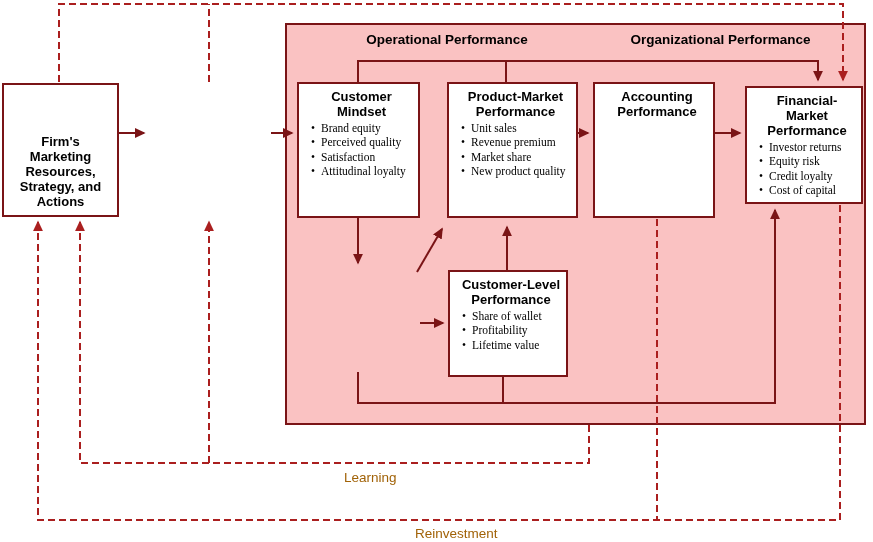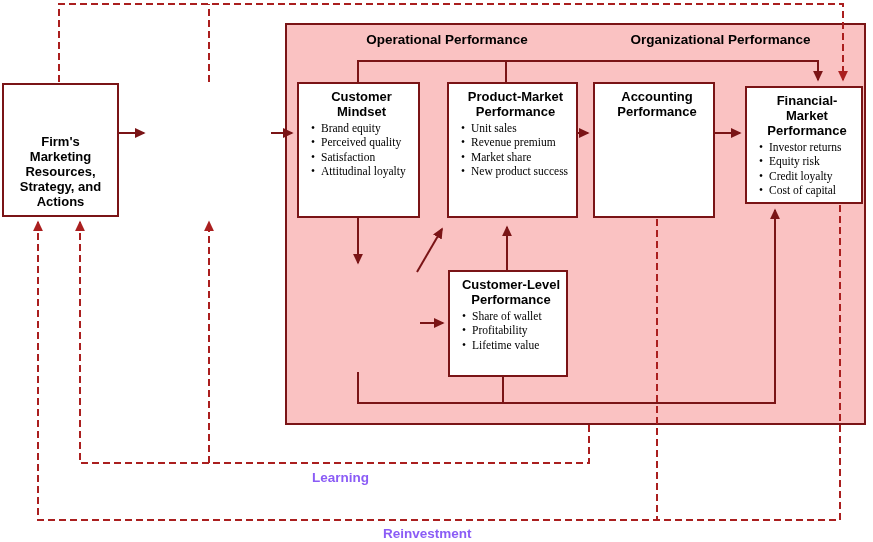--- a/index.html
+++ b/index.html
@@ -25,21 +25,21 @@
   .box-title{
     font-size:13px;font-weight:bold;text-align:center;line-height:1.16;margin:1px 0 2px 0;
   }
   ul.bullets{margin:1px 0 0 0;padding:0;}
   ul.bullets li{
     list-style:none;position:relative;padding-left:11px;
     font-size:11.5px;line-height:1.24;font-family:Liberation Serif, serif;
   }
   ul.bullets li::before{content:"\2022";position:absolute;left:1px;}
   .loop-label{
-    position:absolute;font-size:13.5px;font-weight:bold;color:#8b5cf6;white-space:nowrap;
+    position:absolute;font-size:13.5px;font-weight:normal;color:#a16207;white-space:nowrap;margin-left:32px;
   }
 </style>
 </head>
 <body>
 
 <div id="canvas">
 
   <div id="pink-region"></div>
   <div class="region-header" style="left:352px;width:190px;text-align:center;">Operational Performance</div>
   <div class="region-header" style="left:618px;width:205px;text-align:center;">Organizational Performance</div>
@@ -94,21 +94,21 @@
       <li>Attitudinal loyalty</li>
     </ul>
   </div>
 
   <div class="box" style="left:447px;top:82px;width:131px;height:136px;">
     <div class="box-title">Product-Market Performance</div>
     <ul class="bullets">
       <li>Unit sales</li>
       <li>Revenue premium</li>
       <li>Market share</li>
-      <li>New product success</li>
+      <li>New product quality</li>
     </ul>
   </div>
 
   <div class="box" style="left:593px;top:82px;width:122px;height:136px;">
     <div class="box-title">Accounting Performance</div>
   </div>
 
   <div class="box" style="left:745px;top:86px;width:118px;height:118px;">
     <div class="box-title">Financial-Market Performance</div>
     <ul class="bullets">

